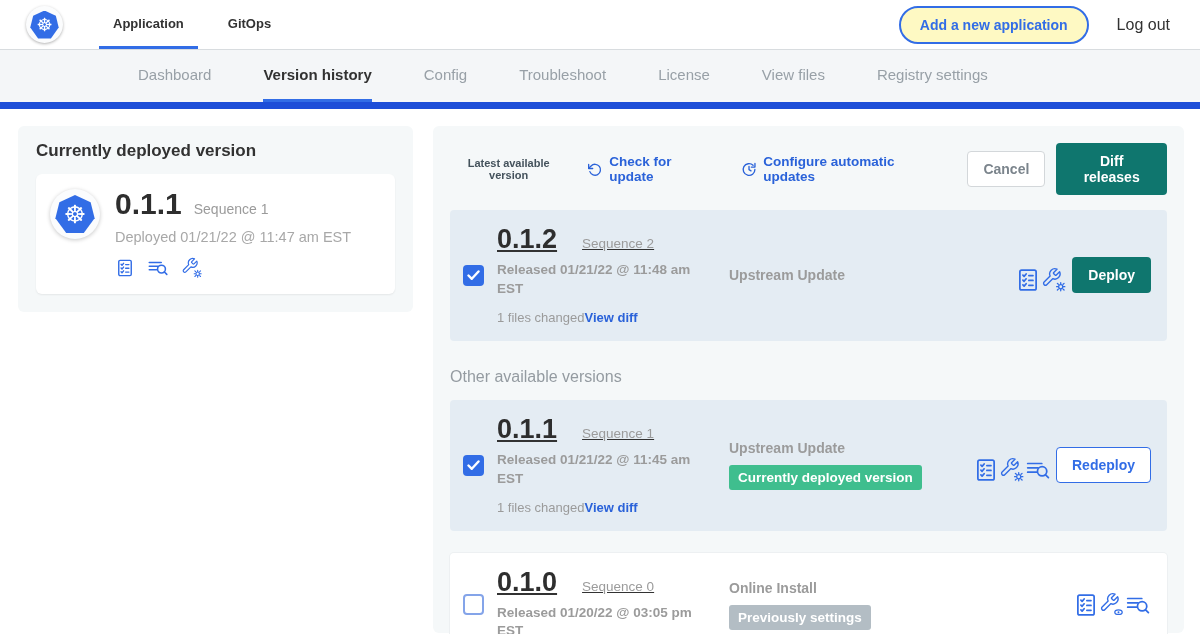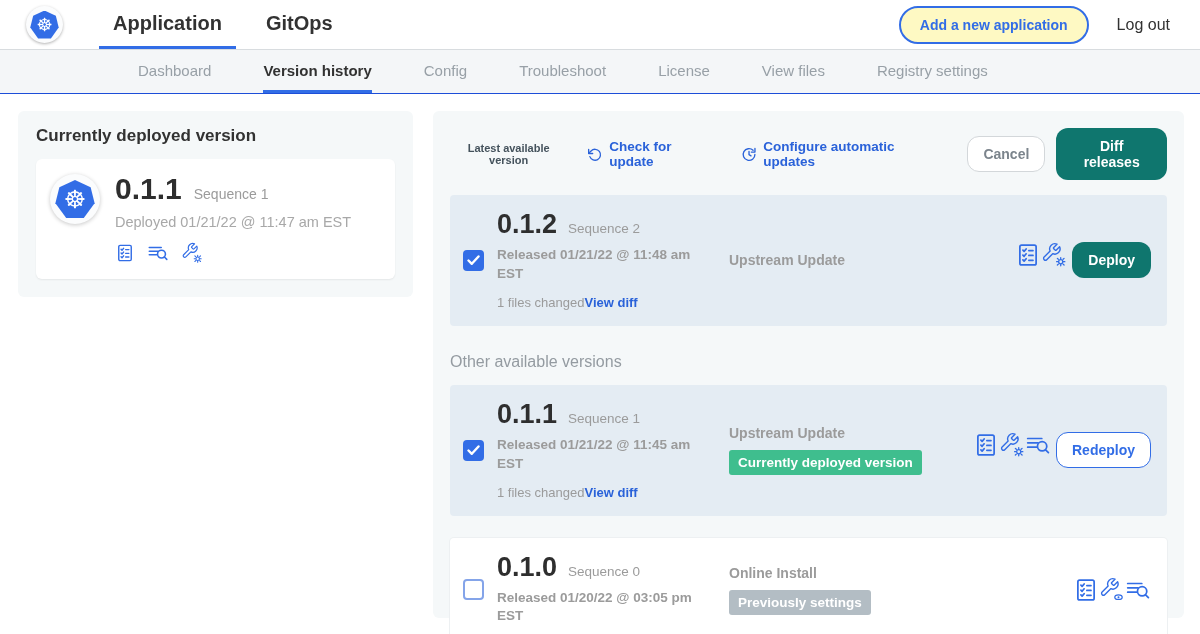--- a/index.html
+++ b/index.html
@@ -11,28 +11,28 @@
   }
   
   .topbar { height:49px; display:flex; align-items:center; padding:0 30px 0 26px; background:#fff; }
   .brand { width:37px; height:37px; border-radius:50%; background:#fbfcfd;
            box-shadow:0 1px 3px rgba(0,0,0,.3); display:flex; align-items:center; justify-content:center;
            margin-right:36px; flex:0 0 auto; }
   .heptagon { width:29px; height:28px; background:#326de6;
            clip-path:polygon(50% 0%,89% 19%,99% 61%,72% 100%,28% 100%,1% 61%,11% 19%);
            display:flex; align-items:center; justify-content:center; color:#fff; font-size:18px; line-height:1; }
   .topbar-tab { height:49px; display:flex; align-items:center; padding:0 14px; margin-right:16px;
-           font-weight:bold; font-size:20px; color:#323232; border-bottom:3px solid transparent; cursor:pointer; }
+           font-weight:bold; font-size:13px; color:#323232; border-bottom:3px solid transparent; cursor:pointer; }
   .topbar-tab.active { border-bottom-color:#326de6; }
   .add-app-btn { margin-left:auto; border:2px solid #326de6; color:#326de6; background:#fef9c3;
            border-radius:19px; font-weight:bold; font-size:14px; padding:9px 19px; cursor:pointer;
            font-family:"Liberation Sans", sans-serif; }
   .logout { margin-left:28px; font-size:16px; color:#323232; cursor:pointer; }
   
-  .subnav { height:45px; background:#f4f6f8; border-top:1px solid #d8dcdf; border-bottom:1px solid #1d4ed8;
+  .subnav { height:60px; background:#f4f6f8; border-top:1px solid #d8dcdf; border-bottom:7px solid #1d4ed8;
            display:flex; align-items:stretch; padding-left:138px; gap:52px; }
   .subnav-tab { display:flex; align-items:center; font-size:15px; color:#98a0a7;
            border-bottom:3px solid transparent; cursor:pointer; }
   .subnav-tab.active { color:#323232; font-weight:bold; border-bottom-color:#326de6; }
   
   .content { display:flex; align-items:flex-start; padding:17px 16px 0 18px; gap:20px; }
   .left-card { width:395px; background:#f5f8f9; border-radius:6px; padding:15px 18px 18px; flex:0 0 auto; }
   .left-card-title { font-size:17px; font-weight:bold; color:#323232; margin:0 0 13px; }
   .deployed-inner { background:#fff; border-radius:6px; box-shadow:0 1px 2px rgba(0,0,0,.07);
            padding:15px 14px; display:flex; gap:15px; }
@@ -44,48 +44,48 @@
   .dep-seq { font-size:14px; color:#9b9b9b; }
   .dep-date { font-size:14.5px; color:#a8a8a8; margin-top:10px; }
   .icon-row { display:flex; align-items:center; gap:12px; margin-top:12px; color:#326de6; }
   .icon-row svg { cursor:pointer; }
   
   .right-panel { flex:1; background:#f5f8f9; border-radius:6px; padding:17px 17px 16px; height:507px; }
   .panel-header { display:flex; align-items:center; margin-bottom:15px; }
   .panel-title { font-size:11px; font-weight:bold; color:#44525c; margin-right:20px;text-align:center; }
   .link-action { display:flex; align-items:center; gap:6px; color:#2a62d9; font-weight:bold;
            font-size:13.5px; margin-right:28px; cursor:pointer; }
-  .btn { border-radius:12px; font-weight:bold; font-size:14px; padding:9px 15px; cursor:pointer;
+  .btn { border-radius:4px; font-weight:bold; font-size:14px; padding:9px 15px; cursor:pointer;
            border:1px solid transparent; font-family:"Liberation Sans", sans-serif; }
   .btn-cancel { background:#fff; border-color:#d3d7da; color:#7b848c; margin-left:auto; margin-right:11px; }
   .btn-primary { background:#0f766e; color:#fff; }
   .btn-outline { background:#fff; border-color:#326de6; color:#326de6; }
   .version-row { border-radius:4px; display:grid; grid-template-columns:34px 232px 1fr auto;
            align-items:center; padding:16px 16px 16px 13px; }
   .row-selected { background:#e4ecf3; }
   .row-plain { background:#fff; box-shadow:0 0 0 1px #edf0f2; }
   .row-1 { min-height:121px; margin-bottom:27px; }
   .row-2 { min-height:126px; margin-bottom:22px; }
   .row-3 { min-height:92px; }
   .other-title { font-size:16px; color:#949ba1; margin:0 0 14px; font-weight:normal; }
   .cb { width:21px; height:21px; border-radius:4px; cursor:pointer; }
   .cb.checked { background:#326de6; display:flex; align-items:center; justify-content:center; }
   .cb.unchecked { background:#fff; border:2px solid #84a4e9; }
-  .version-head { display:flex; align-items:baseline; gap:11px; }
+  .version-head { display:flex; align-items:baseline; gap:25px;text-decoration:underline; }
   .version-num { font-size:27px; font-weight:bold; color:#2e2e2e; line-height:1; }
   .sequence { font-size:13.5px; color:#9b9b9b; }
   .released { font-size:13.5px; font-weight:bold; color:#9b9b9b; max-width:205px; margin-top:8px; line-height:1.4; }
   .files-row { margin-top:11px; font-size:13px; color:#9b9b9b; display:flex; align-items:baseline; }
   .view-diff { color:#2a62d9; font-weight:bold; cursor:pointer; }
   .source { font-size:14px; font-weight:bold; color:#9b9b9b; }
   .badge { display:inline-block; margin-top:9px; font-size:13.5px; font-weight:bold; color:#fff;
            padding:5px 9px; border-radius:3px; }
   .badge-green { background:#3fbe8e; }
   .badge-gray  { background:#b3bdc4; }
-  .actions { display:flex; align-items:flex-start; gap:0; color:#326de6; }
+  .actions { display:flex; align-items:flex-end; gap:0; color:#326de6; }
   .actions svg { cursor:pointer; flex:0 0 auto; }
   .actions .btn { margin-left:5px; }
 </style>
 </head>
 <body>
 
 <div class="topbar">
   <div class="brand">
     <div class="heptagon">☸</div>
   </div>

